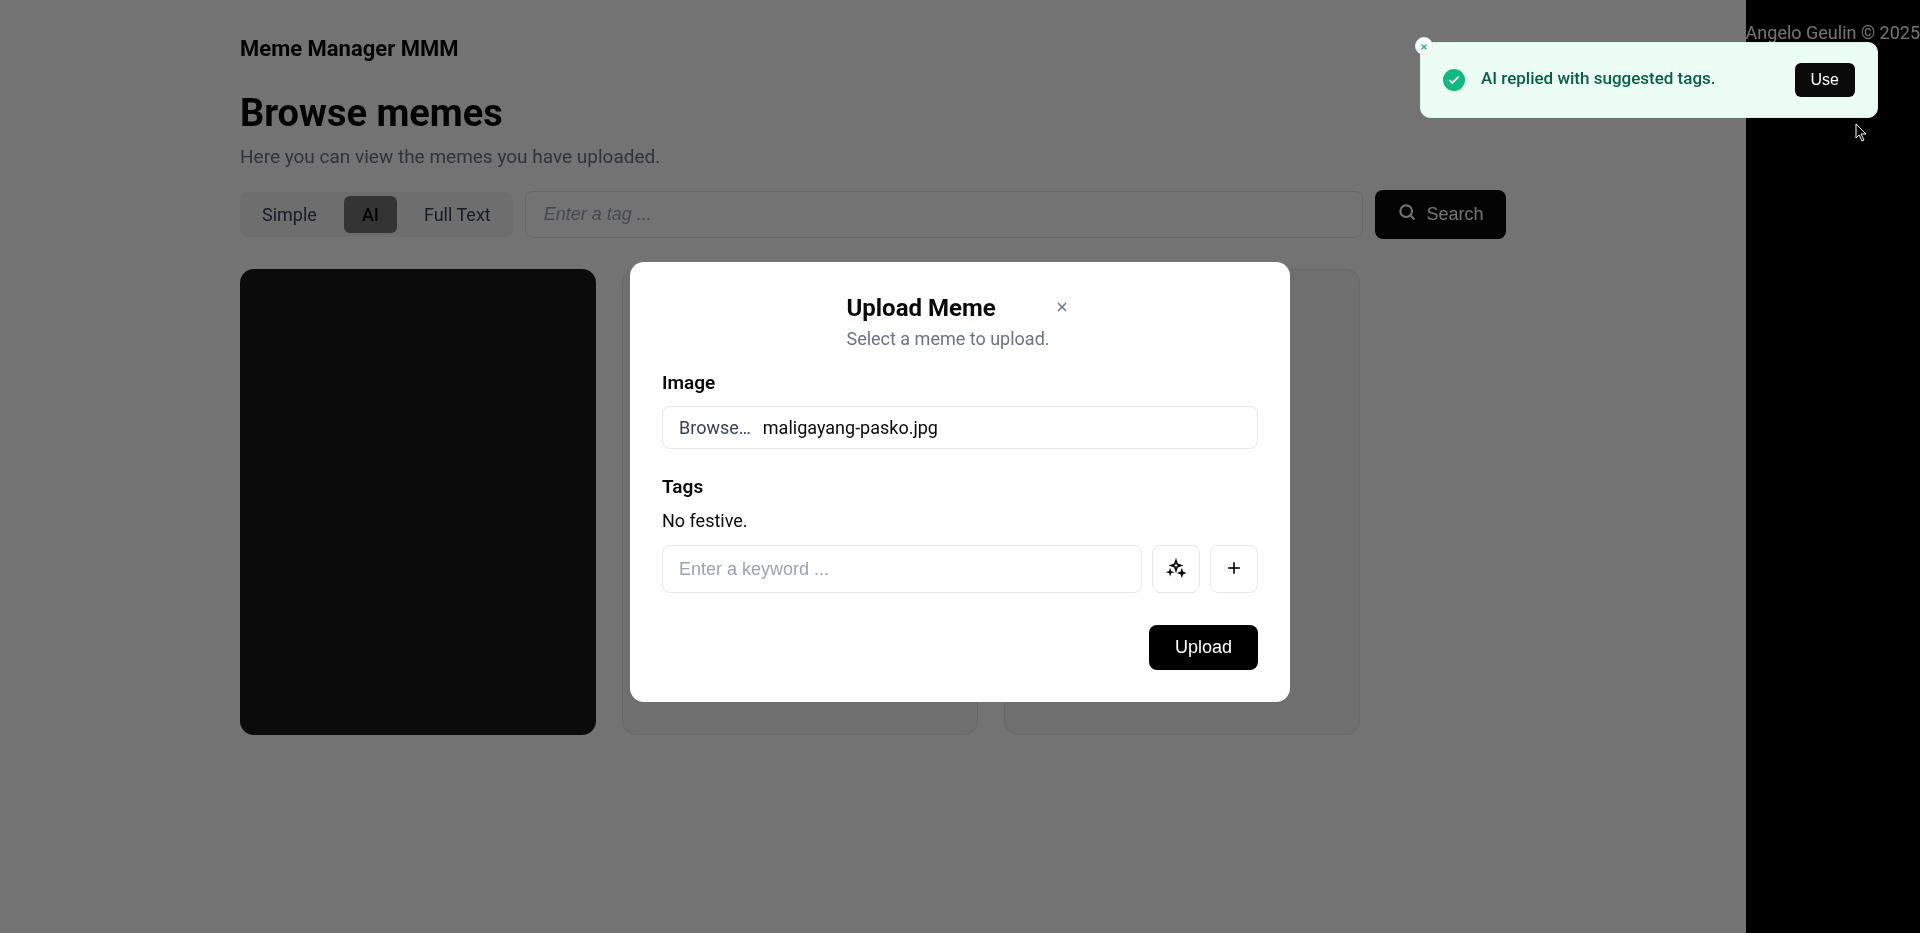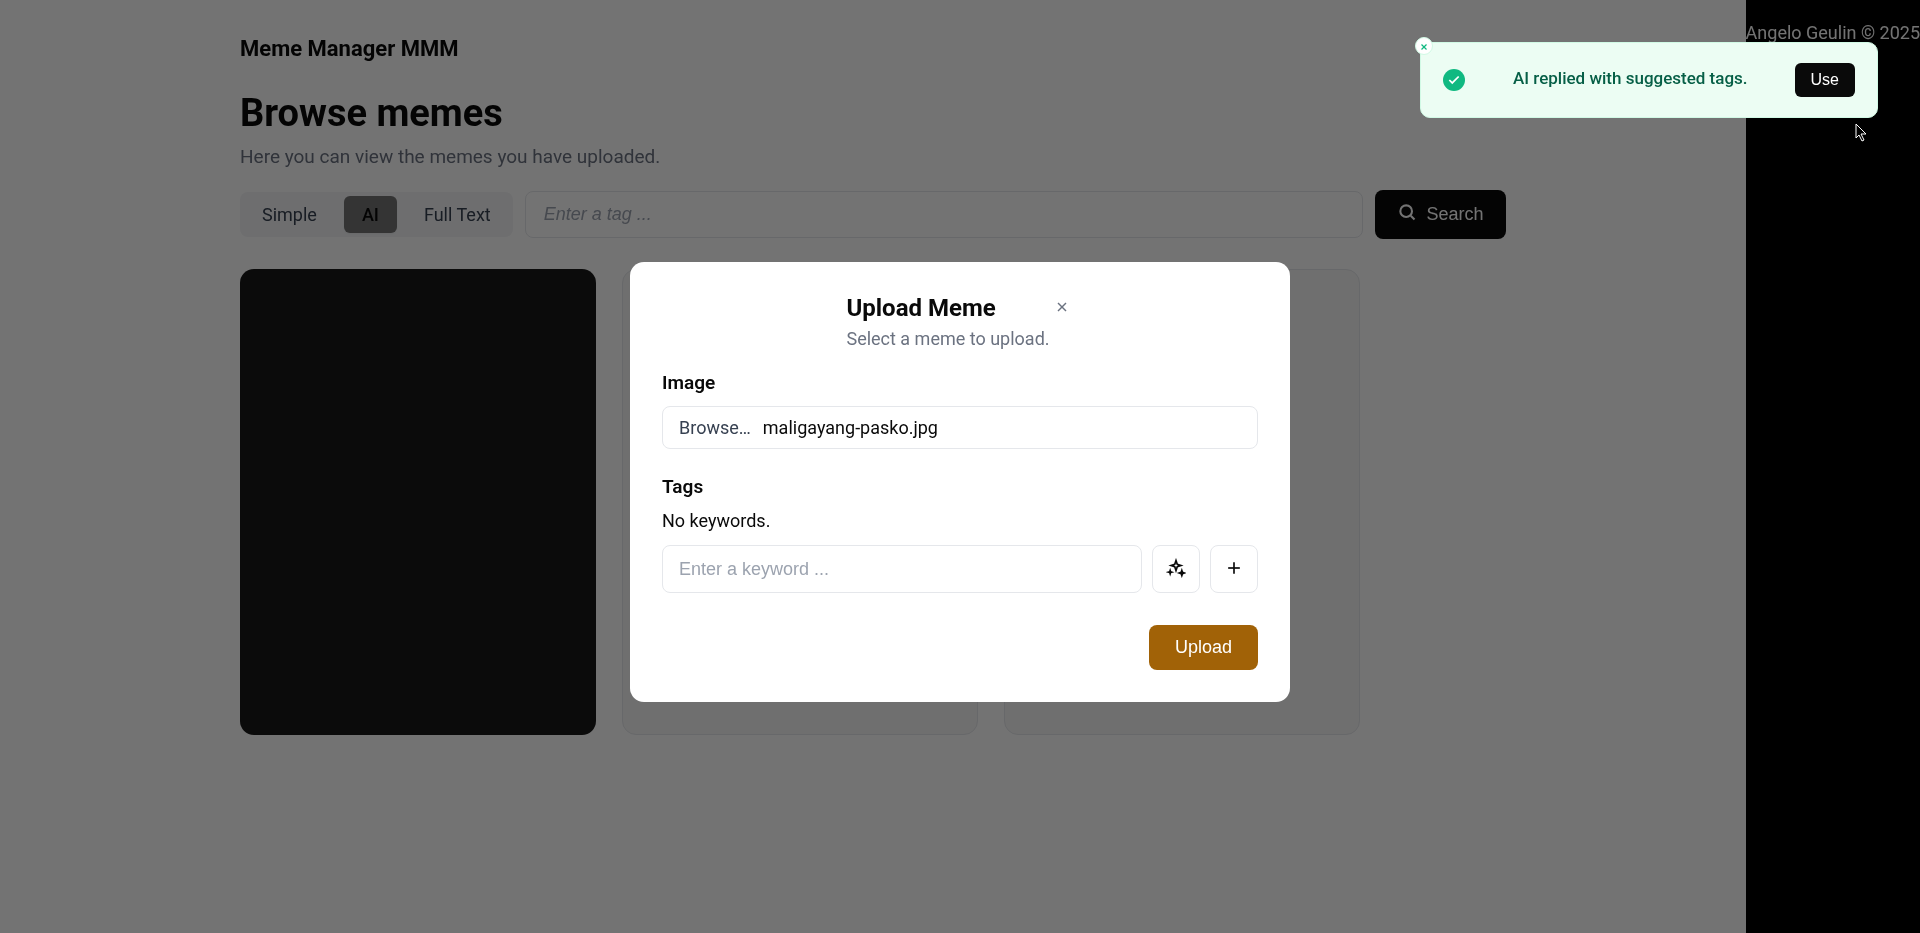--- a/index.html
+++ b/index.html
@@ -241,21 +241,21 @@
       background: #fff;
       display: flex;
       align-items: center;
       justify-content: center;
       cursor: pointer;
     }
     
     .upload-btn {
       display: block;
       margin-left: auto;
-      background: #a16207;
+      background: #000000;
       color: #fff;
       padding: 12px 26px;
       border: none;
       border-radius: 8px;
       font-size: 18px;
       font-weight: 500;
       cursor: pointer;
     }
     
     
@@ -295,21 +295,20 @@
       border-radius: 50%;
       background: #10b981;
       display: flex;
       align-items: center;
       justify-content: center;
       flex-shrink: 0;
     }
     
     .toast-body {
       flex: 1;
-      margin-left: 32px;
     }
     
     .toast-title {
       font-size: 17px;
       font-weight: 500;
       color: #065f46;
       margin-bottom: 4px;
     }
     
     .toast-text {
@@ -395,21 +394,21 @@
     </div>
   </div>
 
   <div class="field-label">Image</div>
   <div class="file-input-row">
     <span class="browse-label">Browse…</span>
     <span class="filename">maligayang-pasko.jpg</span>
   </div>
 
   <div class="field-label">Tags</div>
-  <div class="no-keywords">No keywords.</div>
+  <div class="no-keywords">No festive.</div>
 
   <div class="tag-row">
     <input class="keyword-input" placeholder="Enter a keyword ..." style="">
     <button class="icon-btn">
       <span>
         <svg width="20" height="20" viewBox="0 0 24 24" fill="none" stroke="#0a0a0a" stroke-width="2">
             <path d="M12 3l1.5 4.5L18 9l-4.5 1.5L12 15l-1.5-4.5L6 9l4.5-1.5L12 3z"></path>
             <path d="M19 15l.75 2.25L22 18l-2.25.75L19 21l-.75-2.25L16 18l2.25-.75L19 15z"></path>
             <path d="M5 15l.5 1.5L7 17l-1.5.5L5 19l-.5-1.5L3 17l1.5-.5L5 15z"></path>
           </svg>

